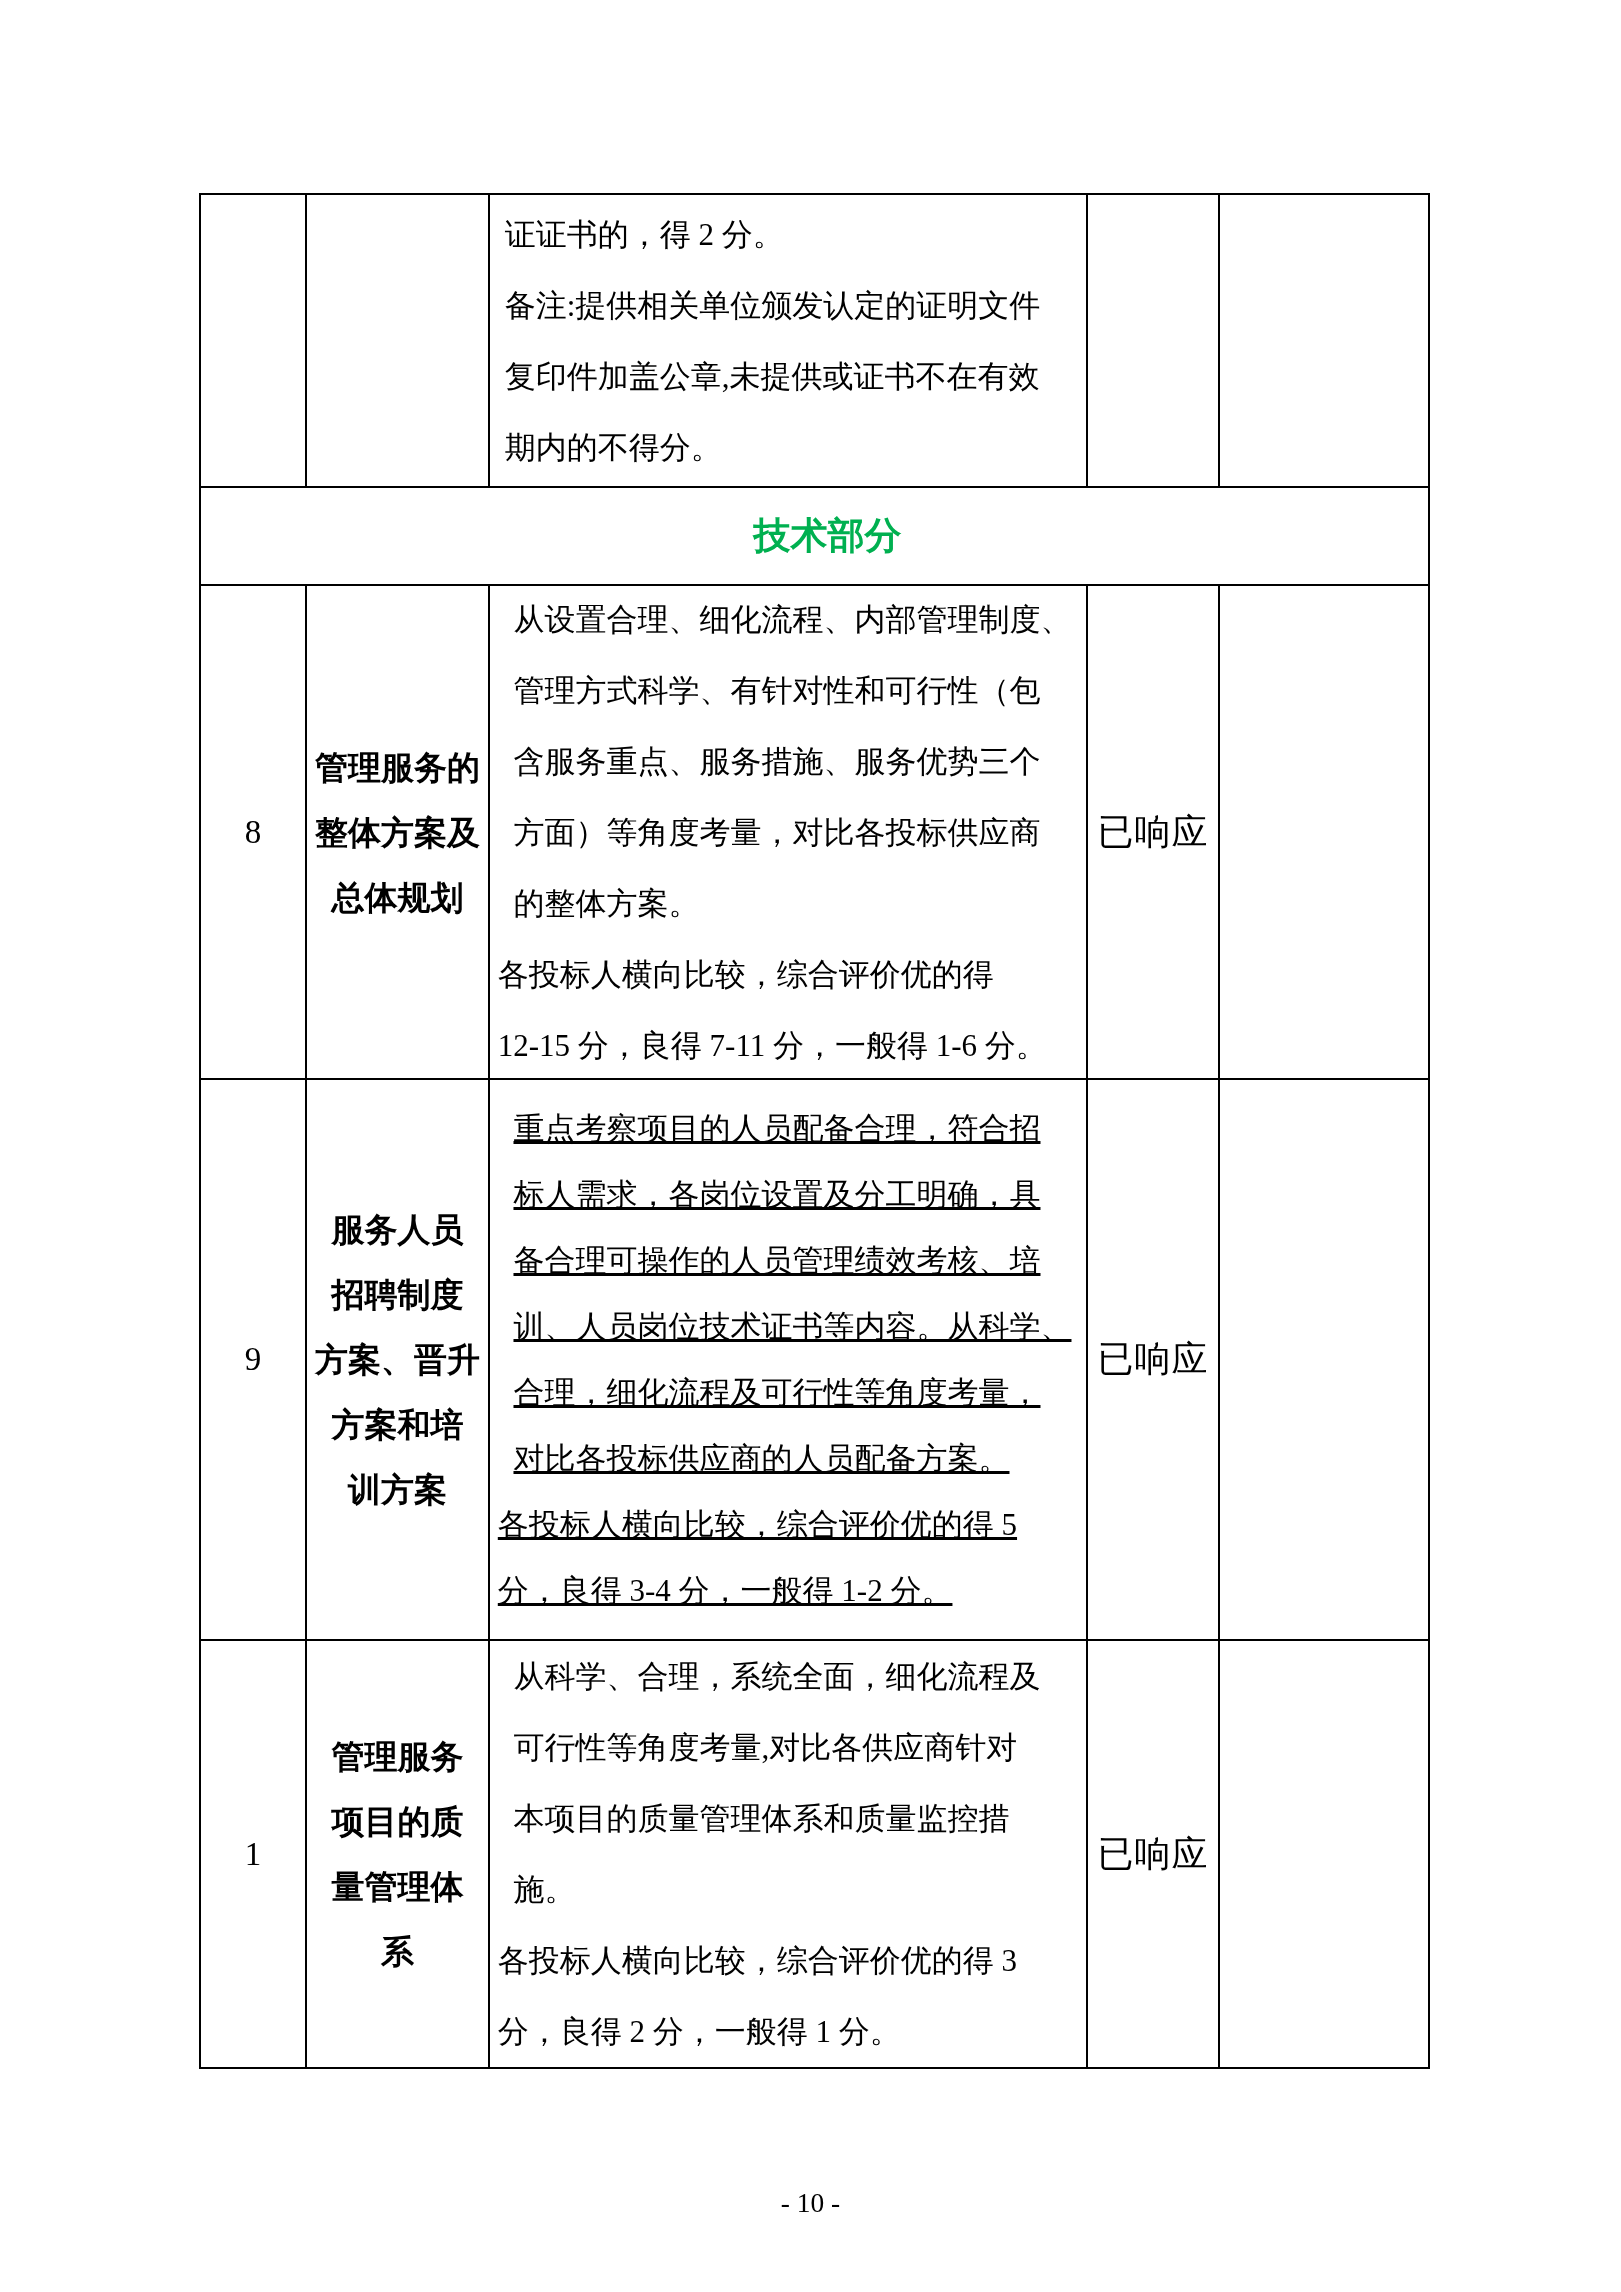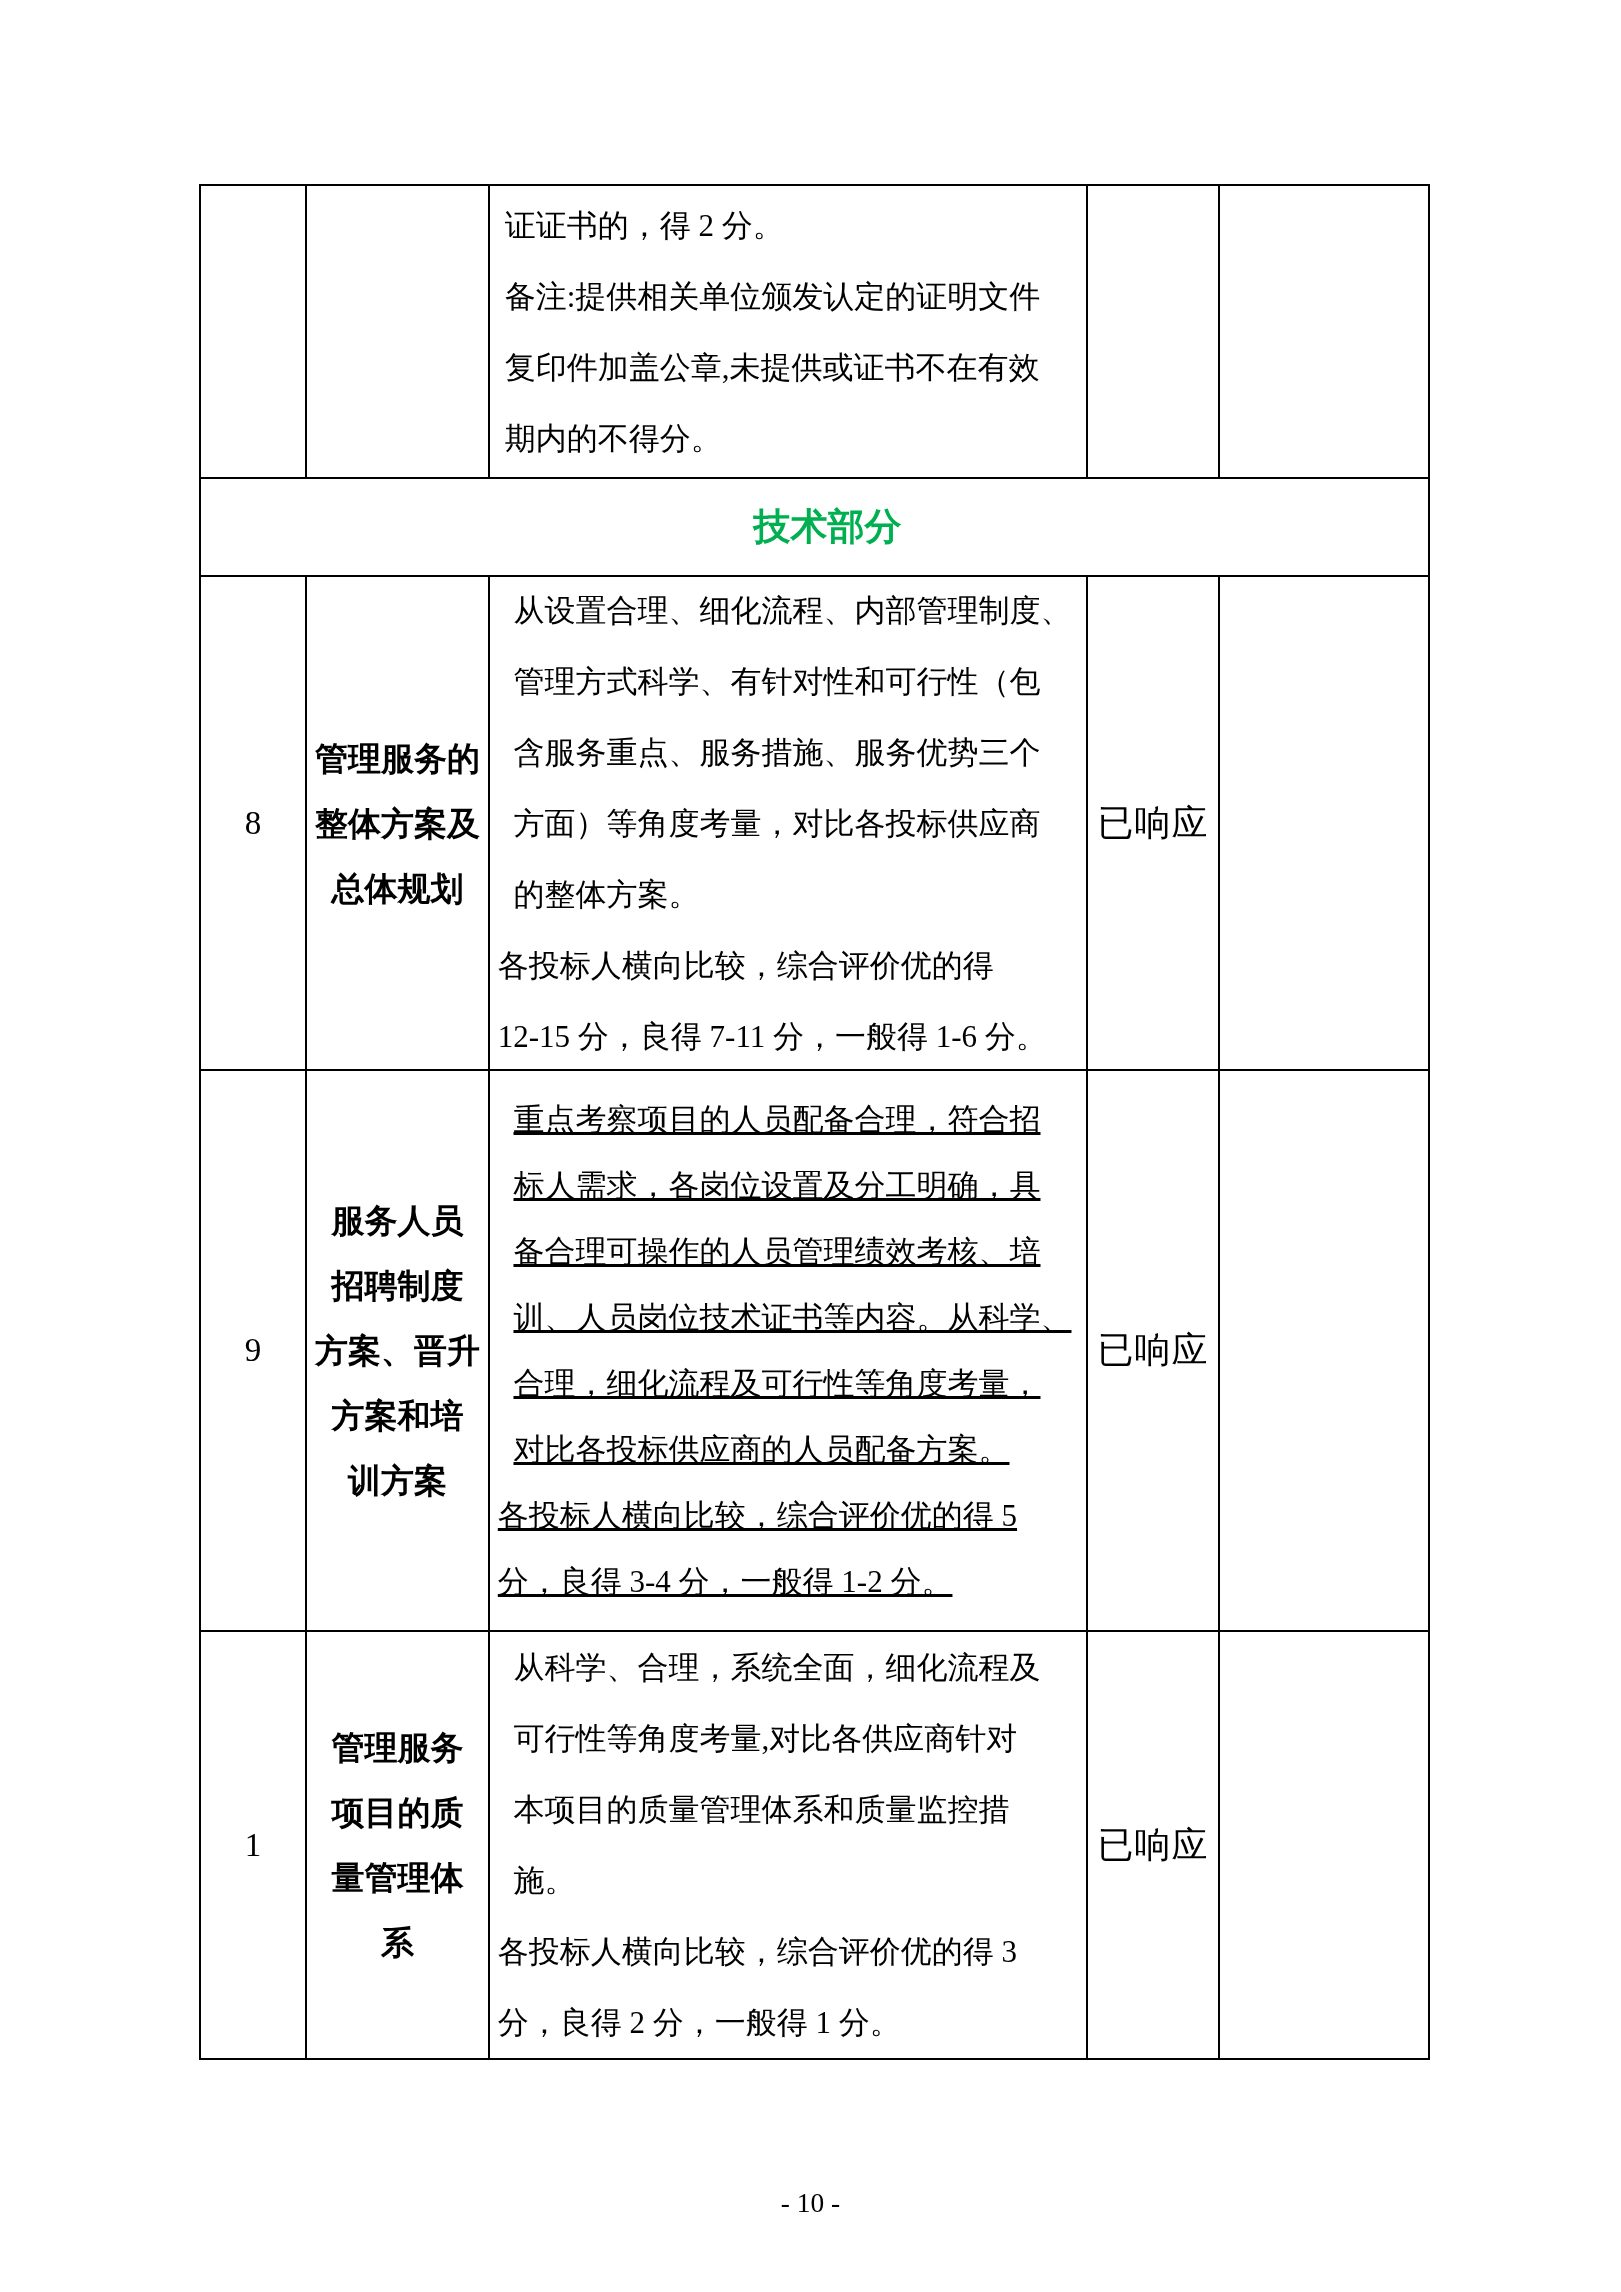--- a/index.html
+++ b/index.html
@@ -6,21 +6,21 @@
   .page{
     position:relative;
     width:1621px;height:2293px;
     background:#ffffff;
     margin:0 auto;
     overflow:hidden;
     font-family:"Liberation Serif","DejaVu Serif",serif;
     color:#000;
   }
   .tbl{
-    position:absolute;left:199px;top:184px;
+    position:absolute;left:199px;top:193px;
     display:grid;
     grid-template-columns:106px 183px 598px 132px 208px;
     grid-template-rows:293px 98px 494px 561px 426px;
     border-style:solid;border-color:#000;
     border-width:2px 2.9px 2.9px 2px;
     box-sizing:content-box;
   }
   .cell{
     border-right:2px solid #000;
     border-bottom:2px solid #000;

